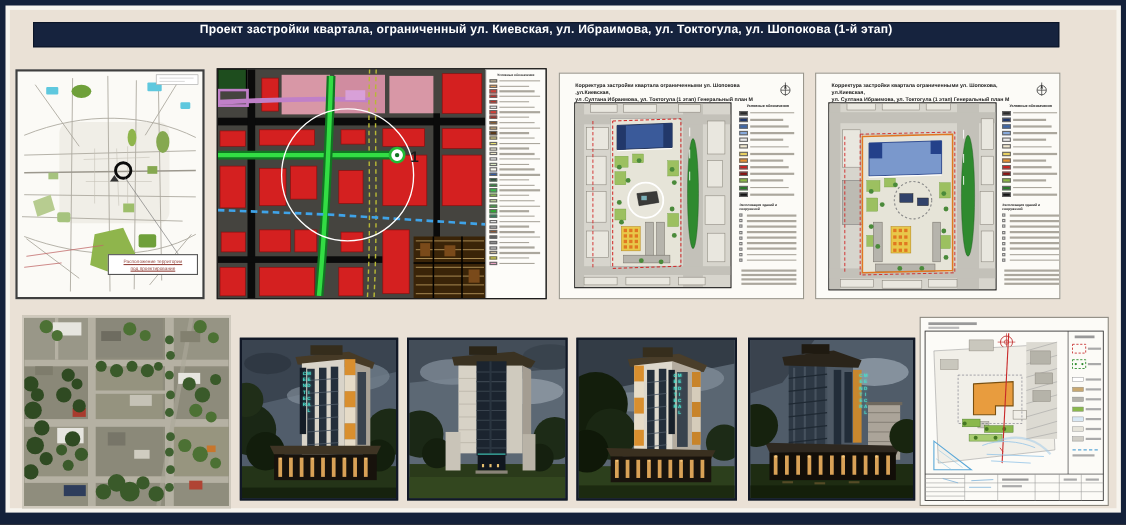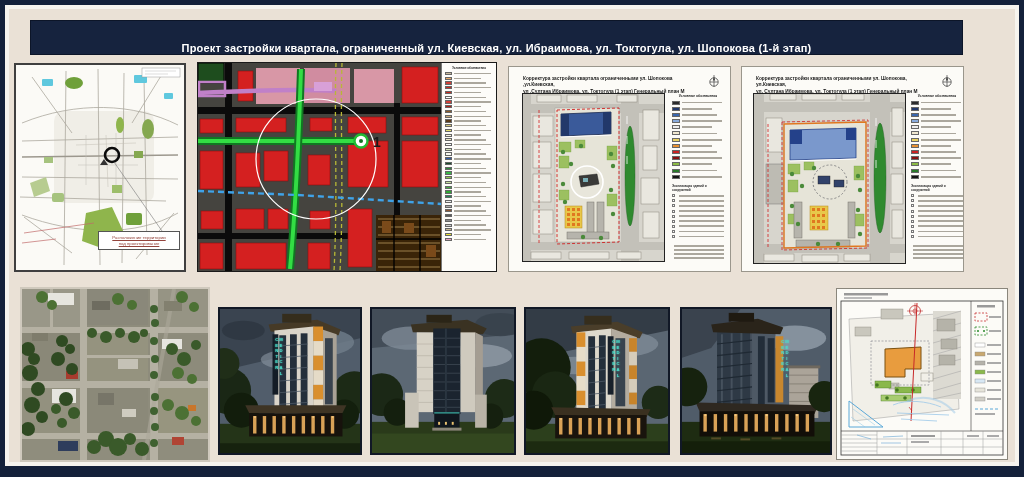--- a/index.html
+++ b/index.html
@@ -1,19 +1,19 @@
 <!DOCTYPE html>
 <html><head>
 <meta charset="utf-8">
 <style>
   html,body{margin:0;padding:0;background:#333;}
   .board{position:relative;width:1024px;height:477px;background:#14213A;font-family:"Liberation Sans",sans-serif;overflow:hidden;}
   .mat{position:absolute;left:5px;top:5px;right:5px;bottom:11px;background:#F7F4EE;}
   .paper{position:absolute;left:9px;top:9px;right:9px;bottom:15px;background:#EAE1D6;}
-  .titlebar{position:absolute;left:30px;top:20px;width:933px;height:35px;background:#16233E;border:1px solid #0C1528;display:flex;align-items:flex-end;justify-content:center;box-sizing:border-box;}
+  .titlebar{position:absolute;left:30px;top:20px;width:933px;height:23px;background:#16233E;border:1px solid #0C1528;display:flex;align-items:flex-start;justify-content:center;box-sizing:border-box;}
   .titlebar span{color:#FFFFFF;font-size:11px;font-weight:bold;letter-spacing:.2px;}
   .panel{position:absolute;box-sizing:border-box;overflow:hidden;}
   #panel-citymap{left:14px;top:63px;width:172px;height:209px;background:#FBFAF6;border:2px solid #3F3F3F;}
   #panel-zoning{left:197px;top:62px;width:300px;height:210px;background:#45443F;border:1px solid #1A1A1A;}
   .sheet{background:#FCFBF7;border:1px solid #9A968C;}
   #sheet-a{left:508px;top:66px;width:223px;height:206px;}
   #sheet-b{left:741px;top:66px;width:223px;height:206px;}
   #aerial{left:20px;top:287px;width:190px;height:175px;border:2px solid #CFC9BD;background:#8E8C7C;}
   .render{top:307px;height:148px;background:#3A444F;border:2px solid #111826;}
   #render-1{left:218px;width:144px;}

